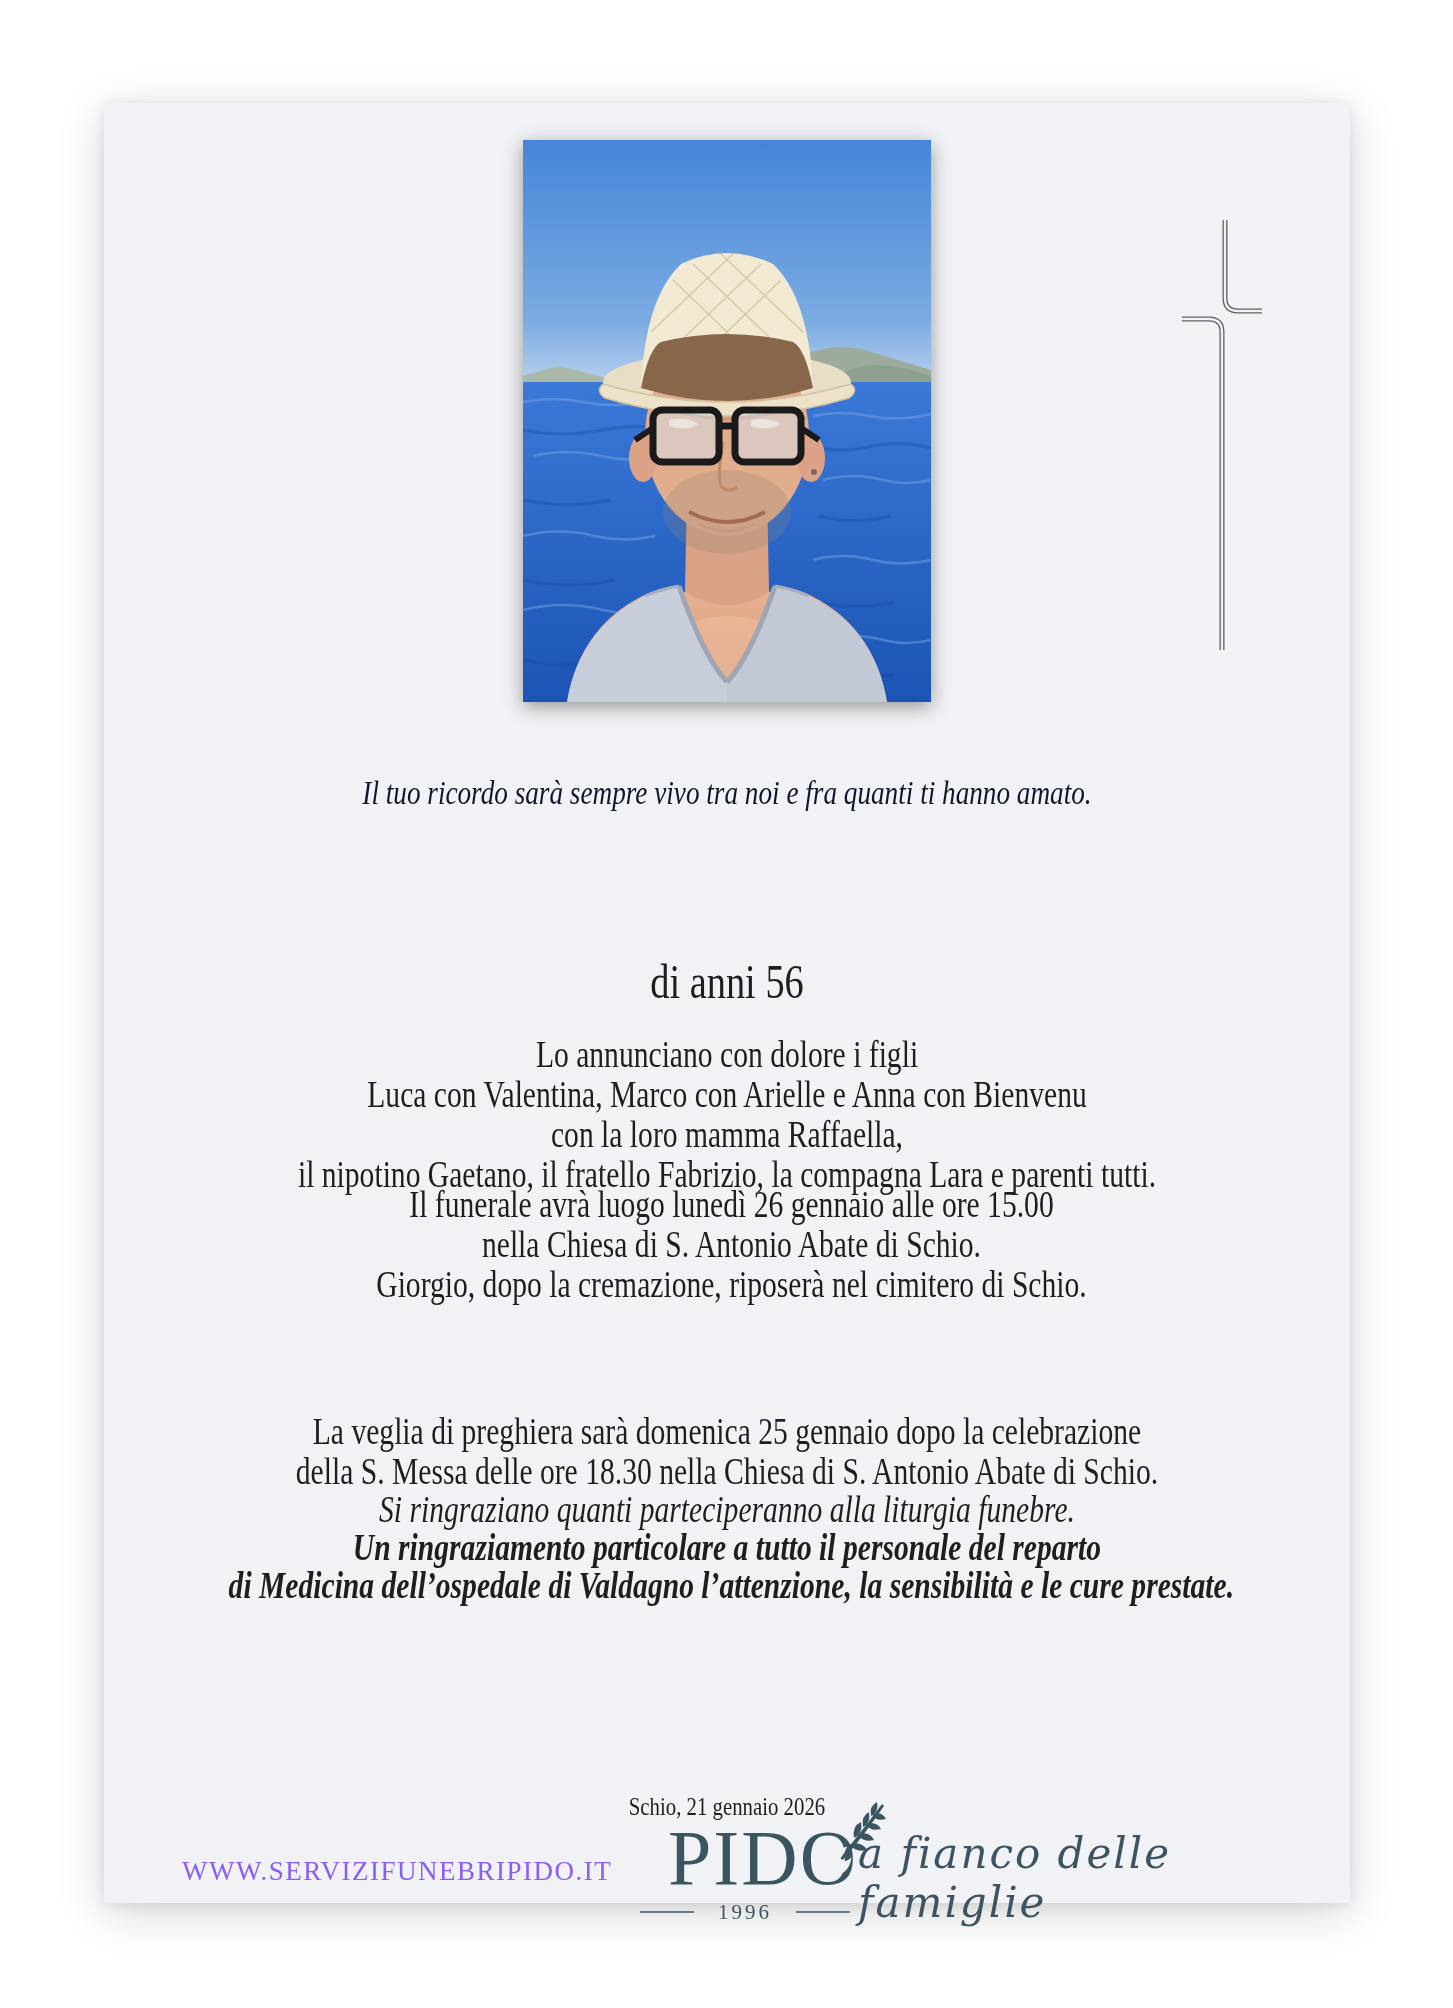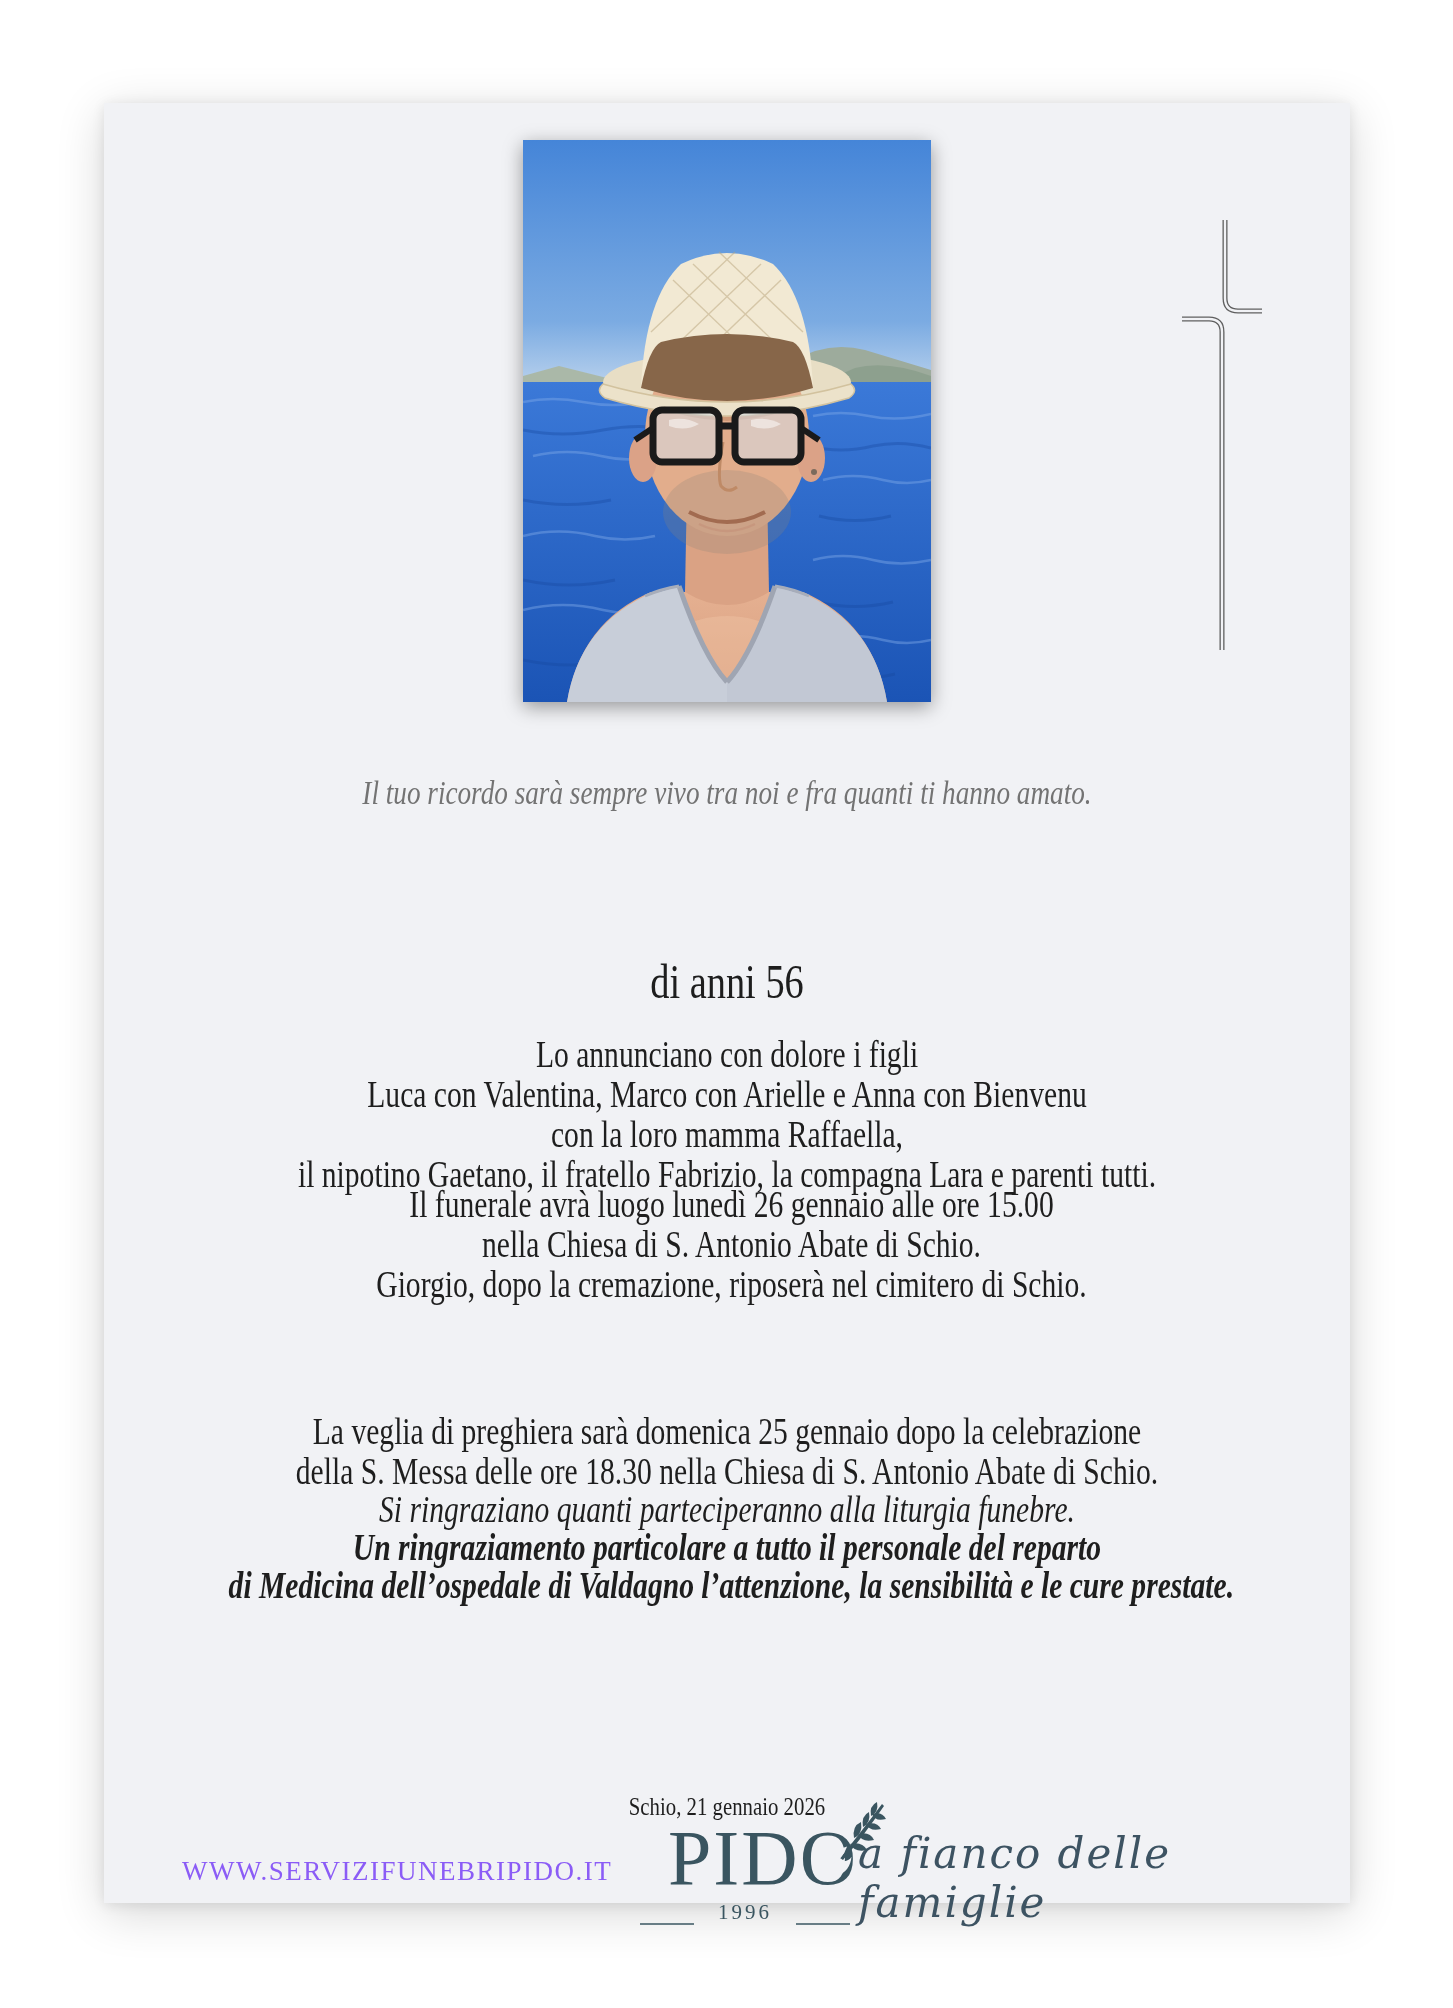--- a/index.html
+++ b/index.html
@@ -20,21 +20,21 @@
     width:408px;height:562px;
     box-shadow:0 5px 18px rgba(0,0,0,.38);
     background:#9cc;
   }
   .photo-wrap svg{display:block;}
   
   .cross{position:absolute;left:1076px;top:115px;}
   
   .tblock{position:absolute;left:0;right:0;text-align:center;}
   .line{display:block;white-space:nowrap;transform:scaleX(0.80);transform-origin:50% 50%;}
-  .quote{top:668px;font-size:34px;line-height:44px;font-style:italic;color:#737373;}
+  .quote{top:668px;font-size:34px;line-height:44px;font-style:italic;color:#0f172a;}
   .name{
     top:712px;font-size:98px;line-height:110px;color:#111;
     font-weight:normal;margin:0;letter-spacing:0px;
   }
   .name .line{transform:scaleX(0.97);}
   .age{top:852px;font-size:48px;line-height:54px;}
   .para{font-size:37px;line-height:40px;}
   .para1{top:932px;}
   .para2{top:1082px;padding-left:9px;}
   .para3{top:1309px;}
@@ -54,21 +54,21 @@
   .logo{justify-self:center;text-align:center;color:#3a5560;}
   .logo-word-wrap{position:relative;display:inline-block;}
   .logo-word{
     font-size:78px;line-height:80px;letter-spacing:2px;color:#3a5560;
     display:inline-block;
     margin-left:36px;
   }
   .logo-sprig{position:absolute;right:-30px;top:-20px;}
   .logo-dove{position:absolute;right:4px;top:24px;}
   .logo-year{
-    display:flex;align-items:flex-end;justify-content:center;gap:24px;
+    display:flex;align-items:center;justify-content:center;gap:24px;
     margin-top:2px;font-size:21px;letter-spacing:3px;color:#3a5560;
   }
   .logo-year .rule{width:54px;height:2px;background:#3a5560;opacity:.75;}
   .tagline{
     justify-self:end;font-family:"DejaVu Serif", serif;font-style:italic;
     font-size:42px;letter-spacing:2px;color:#3d5362;padding-right:6px;margin-top:14px;
   }
 </style>
 </head>
 <body>

